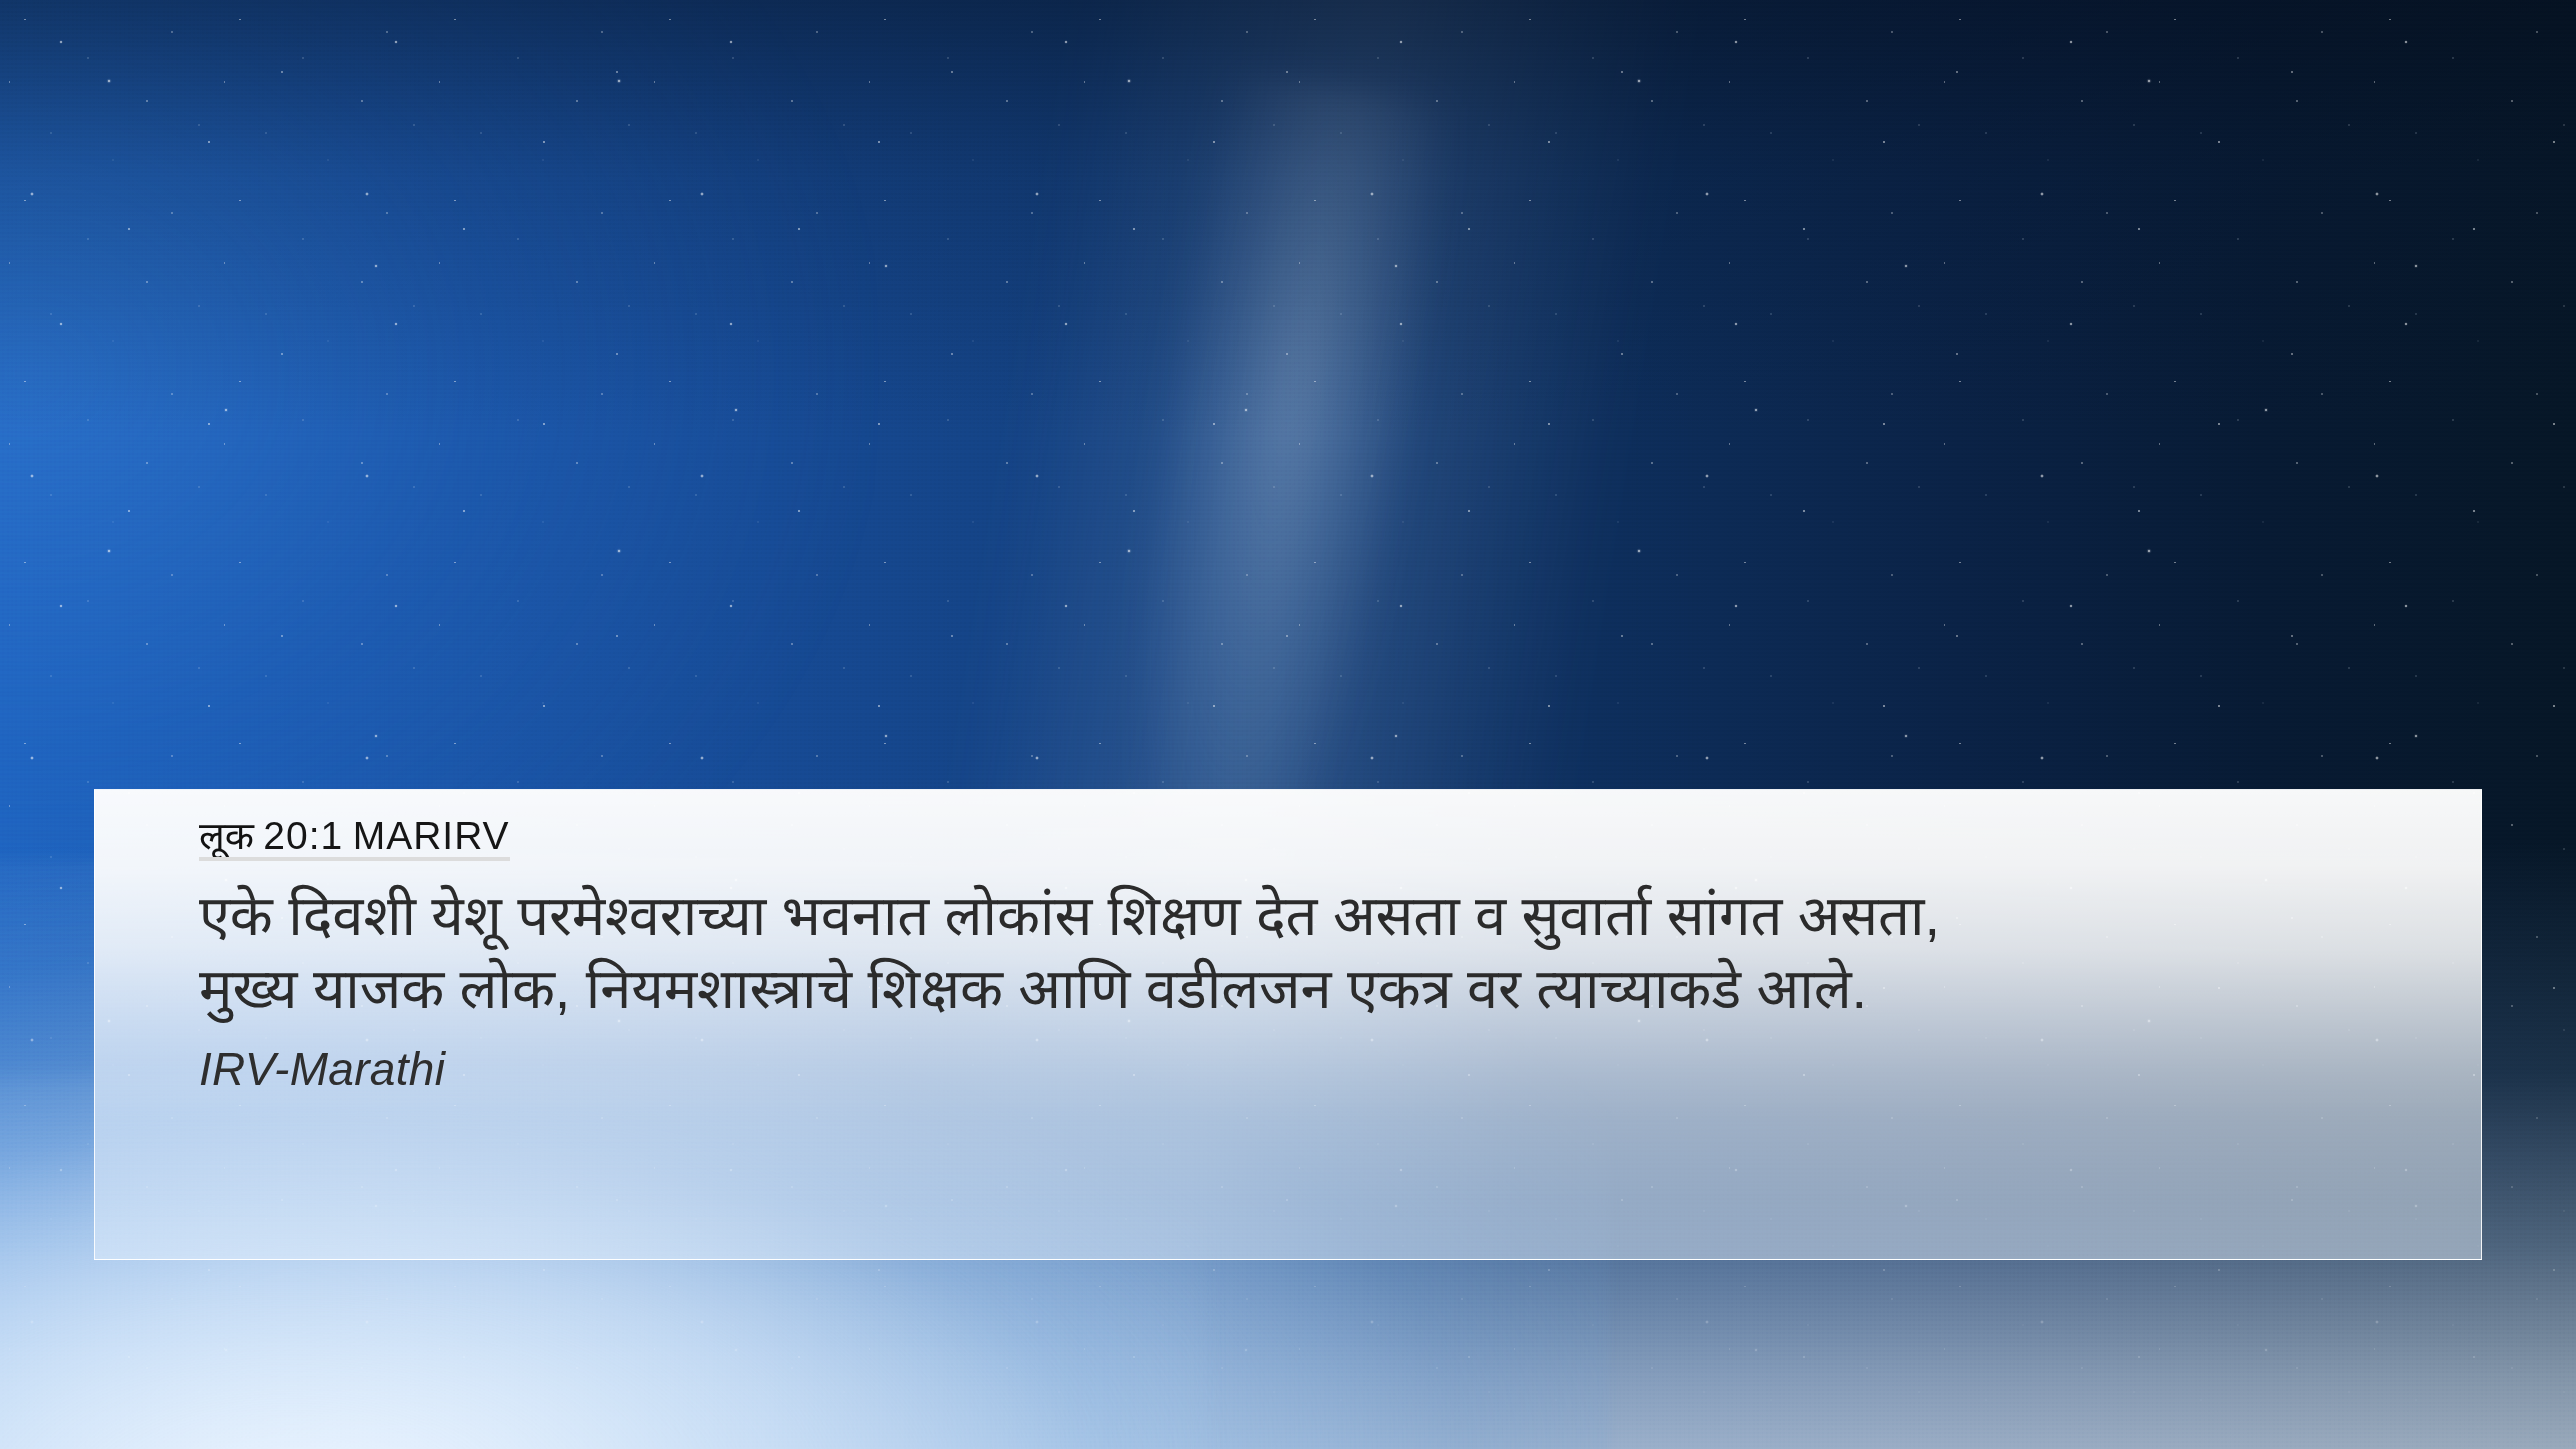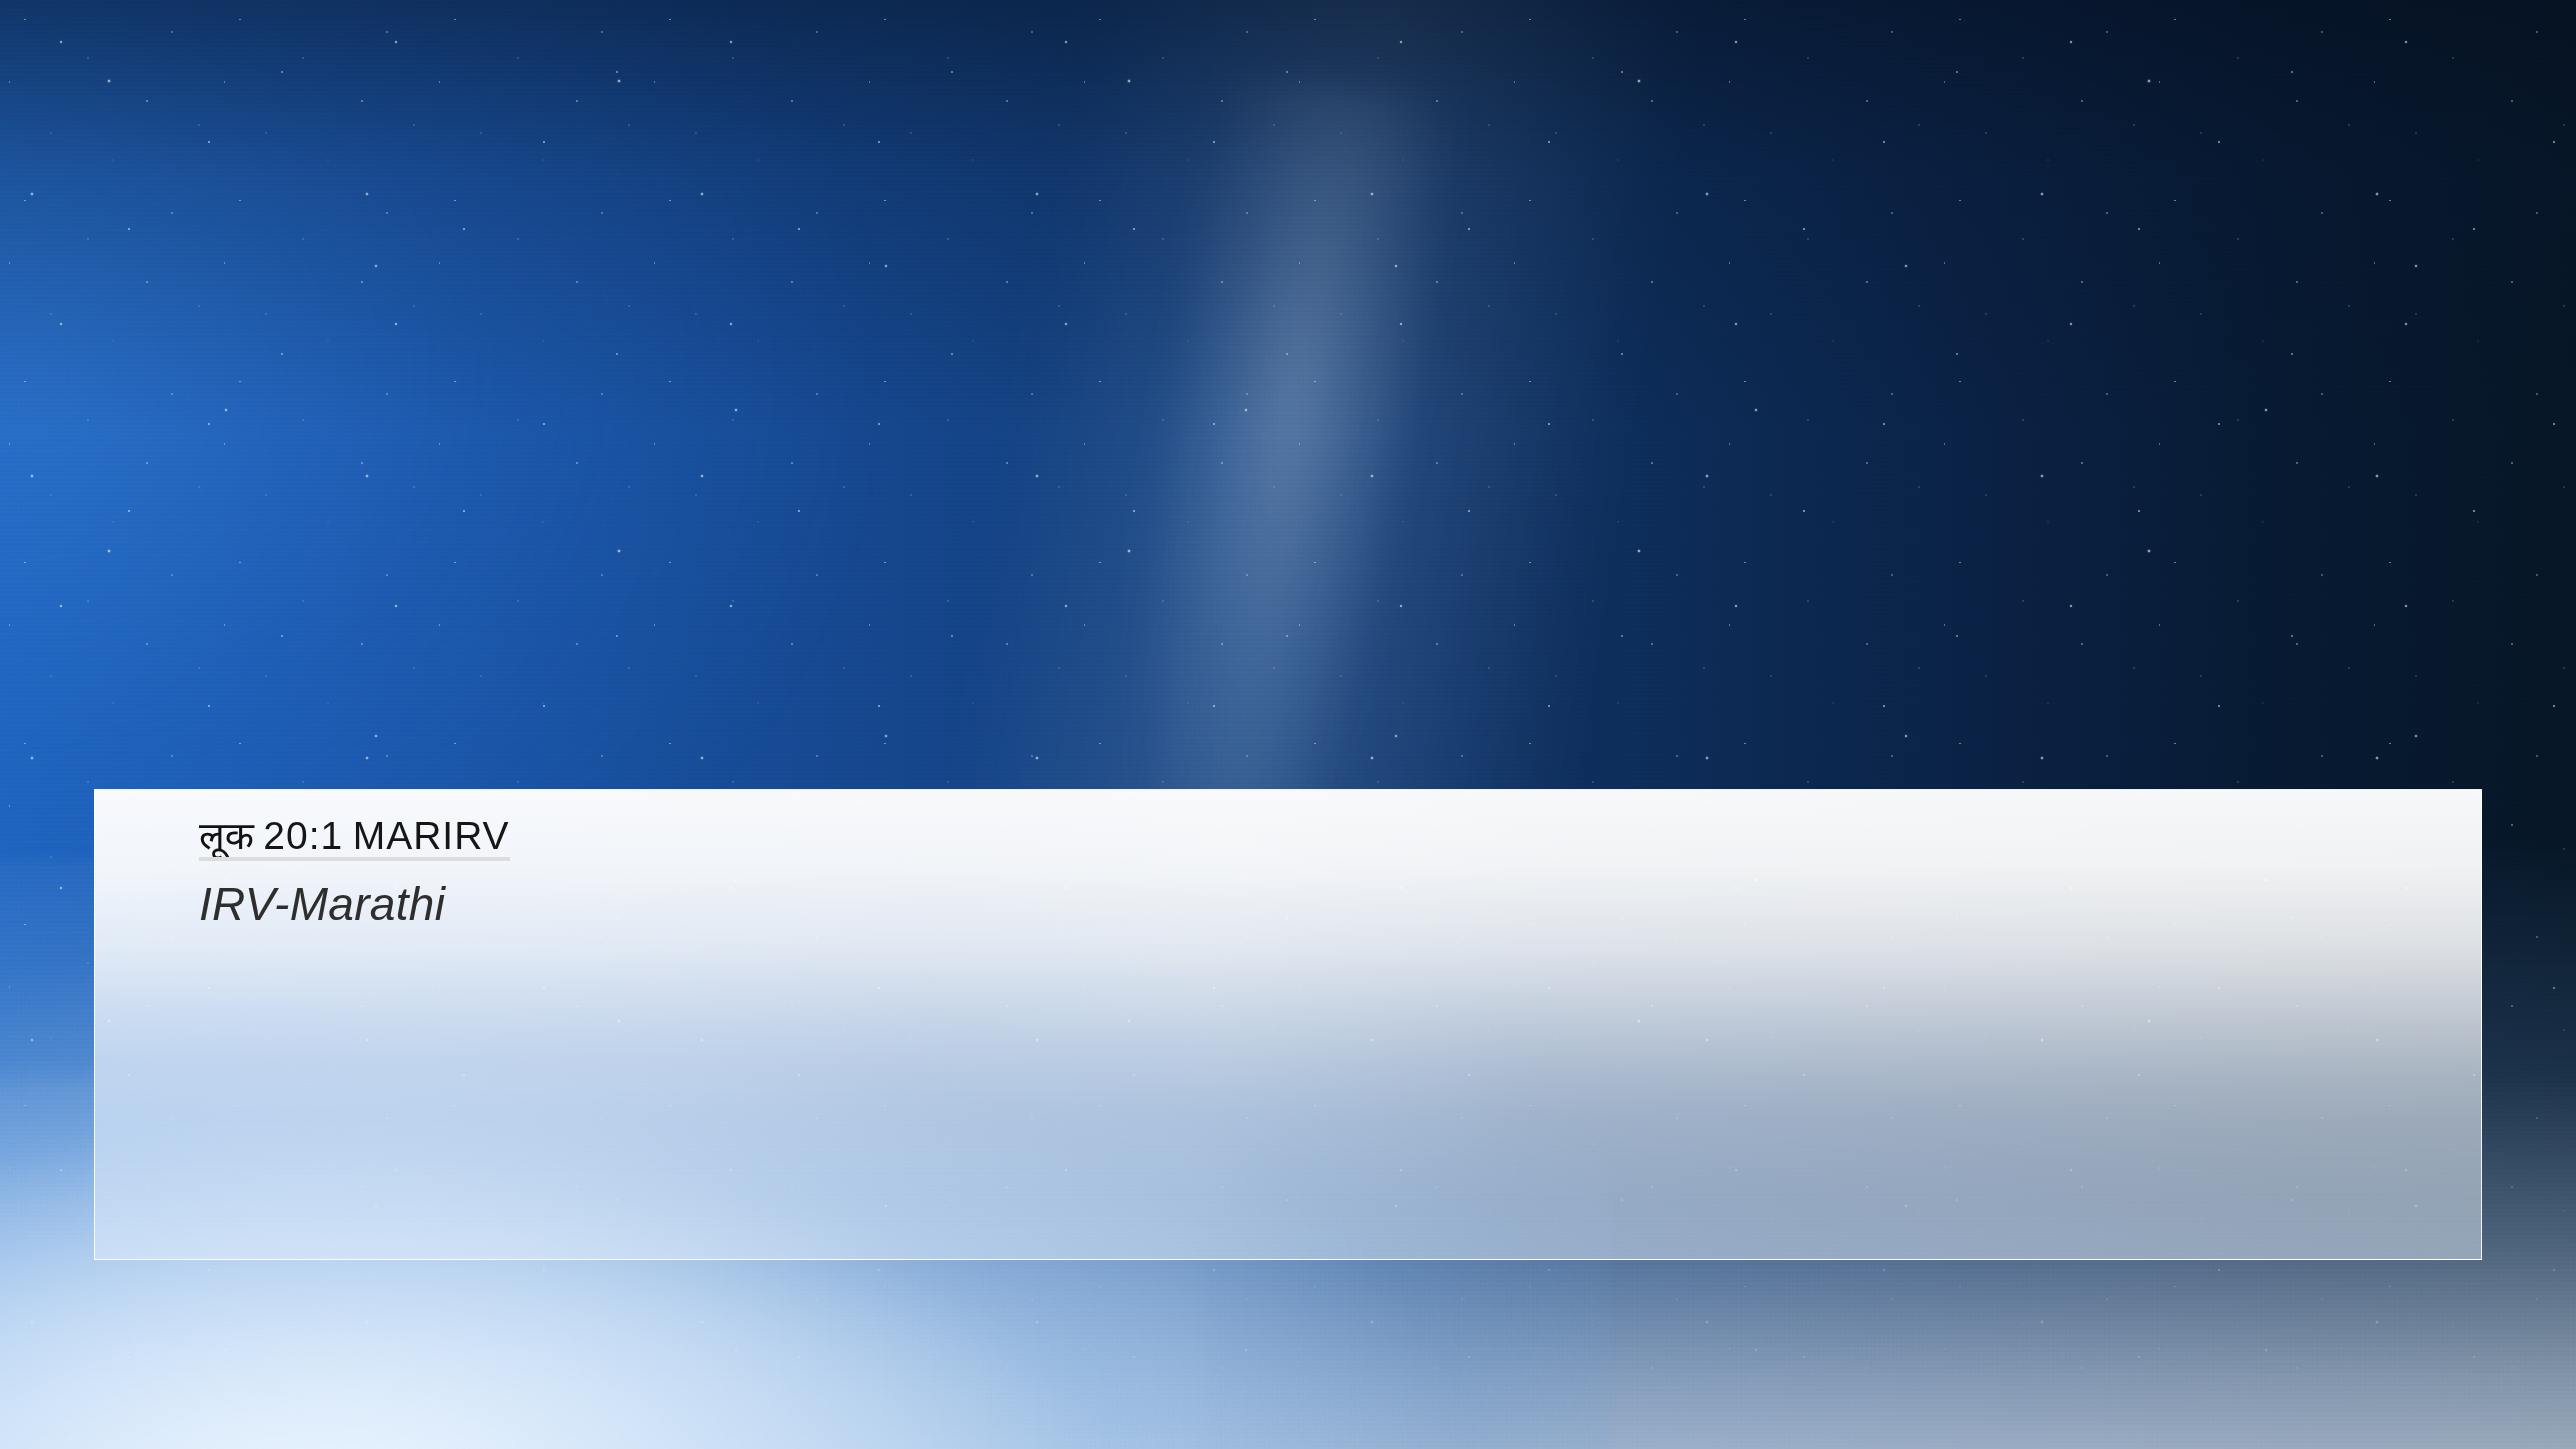--- a/index.html
+++ b/index.html
@@ -277,19 +277,21 @@
 
   <div class="noise"></div>
 
   <div class="verse-card">
 
     <div class="ref-line">
       <span class="ref-book">लूक</span><span class="ref-rest">20:1</span><span class="ref-rest">MARIRV</span>
       <span class="ref-underline"></span>
     </div>
 
+    <div class="verse-body">एके दिवशी येशू परमेश्वराच्या भवनात लोकांस शिक्षण देत असता व सुवार्ता सांगत असता,
+मुख्य याजक लोक, नियमशास्त्राचे शिक्षक आणि वडीलजन एकत्र वर त्याच्याकडे आले.</div>
 
     <div class="verse-attrib">IRV-Marathi</div>
 
   </div>
 
 </div>
 
 
 </body></html>

